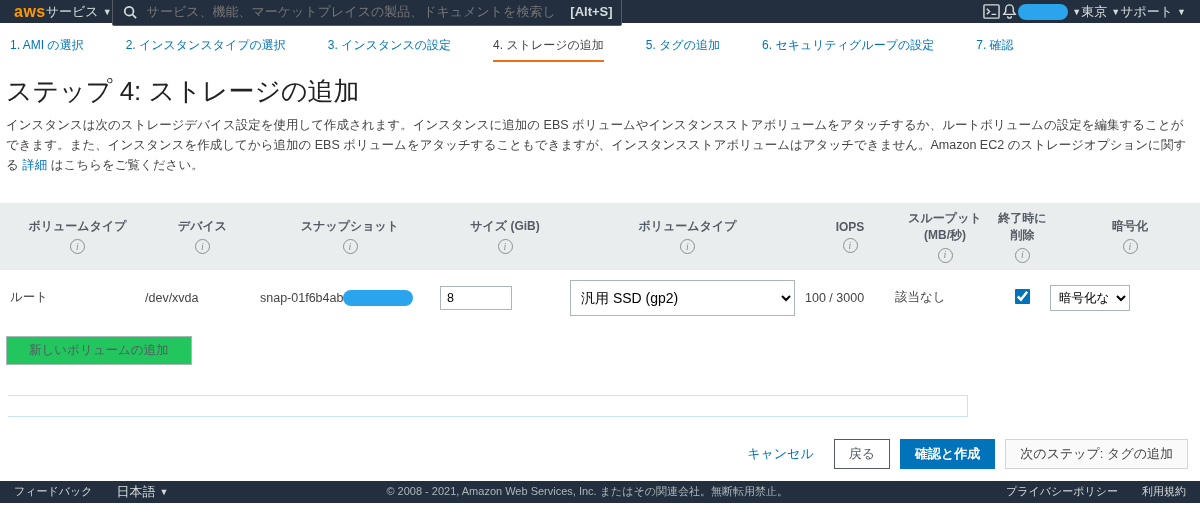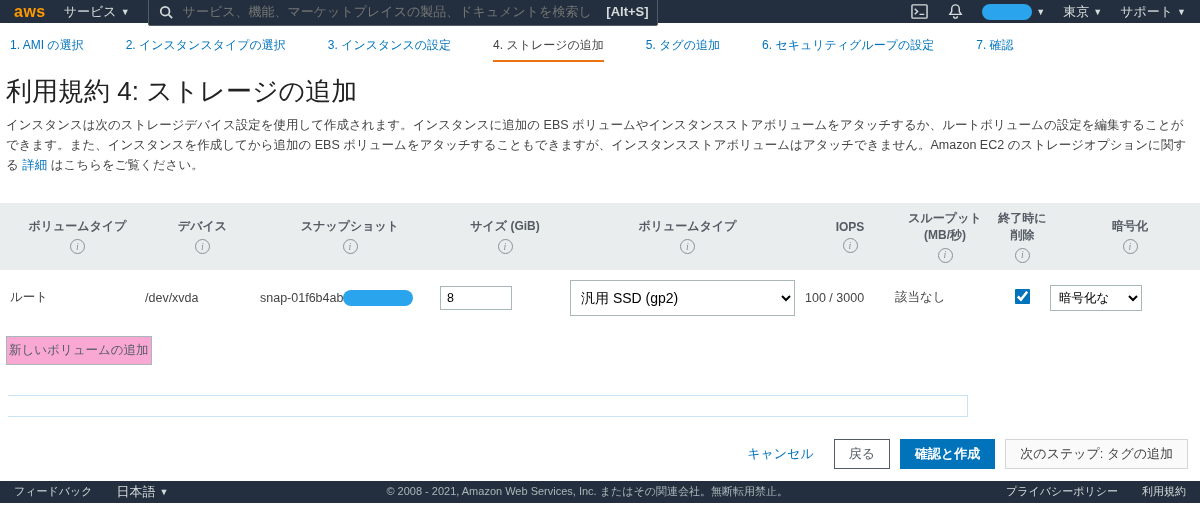--- a/index.html
+++ b/index.html
@@ -11,21 +11,20 @@
       width: 1200px;
     }
     
     .topnav {
       background: #232f3e;
       height: 23px;
       display: flex;
       align-items: center;
       color: #d5dbdb;
       padding: 0 14px;
-      gap: 18px;
     }
     .aws-logo {
       color: #ff9900;
       font-weight: 700;
       font-size: 16px;
       letter-spacing: 0.5px;
     }
     .topnav-link {
       color: #d5dbdb;
       font-size: 13px;
@@ -130,34 +129,34 @@
     }
     .vol-select {
       width: 225px; height: 36px;
       border: 1px solid #aab7b8;
       padding: 6px 6px;
       font-size: 14px;
       background: #fff;
     }
     .chk { accent-color: #0073bb; transform: scale(1.2); }
     .enc-select {
-      width: 92px; height: 26px;
+      width: 80px; height: 26px;
       border: 1px solid #aab7b8;
       font-size: 12.5px;
       background: #fff;
       padding: 0 4px;
     }
     
     .add-btn {
       margin: 10px 6px;
-      background: #f9a8d4;
+      background: #22c55e;
       border: 1px solid #aab7b8;
       color: #545b64;
       font-size: 12.5px;
-      padding: 5px 2px;
+      padding: 5px 22px;
       cursor: pointer;
     }
     
     .notice {
       margin: 20px 8px 0;
       height: 22px;
       border: 1px solid #c7e4f7;
       border-left: none;
       background: #fff;
       width: 960px;
@@ -265,21 +264,21 @@
   <span class="wizard-step">2. インスタンスタイプの選択</span>
   <span class="wizard-step">3. インスタンスの設定</span>
   <span class="wizard-step active">4. ストレージの追加</span>
   <span class="wizard-step">5. タグの追加</span>
   <span class="wizard-step">6. セキュリティグループの設定</span>
   <span class="wizard-step">7. 確認</span>
 </div>
 
 
 <div class="content">
-  <h1>利用規約 4: ストレージの追加</h1>
+  <h1>ステップ 4: ストレージの追加</h1>
   <p class="desc">
     <span>インスタンスは次のストレージデバイス設定を使用して作成されます。インスタンスに追加の EBS ボリュームやインスタンスストアボリュームをアタッチするか、ルートボリュームの設定を編集することができます。また、インスタンスを作成してから追加の EBS ボリュームをアタッチすることもできますが、インスタンスストアボリュームはアタッチできません。Amazon EC2 のストレージオプションに関する </span><a href="#">詳細</a><span> はこちらをご覧ください。</span>
   </p>
 </div>
 
 
 <div class="table-wrap">
   <div class="thead">
     <div class="th vertical">
         <span>ボリュームタイプ</span>

